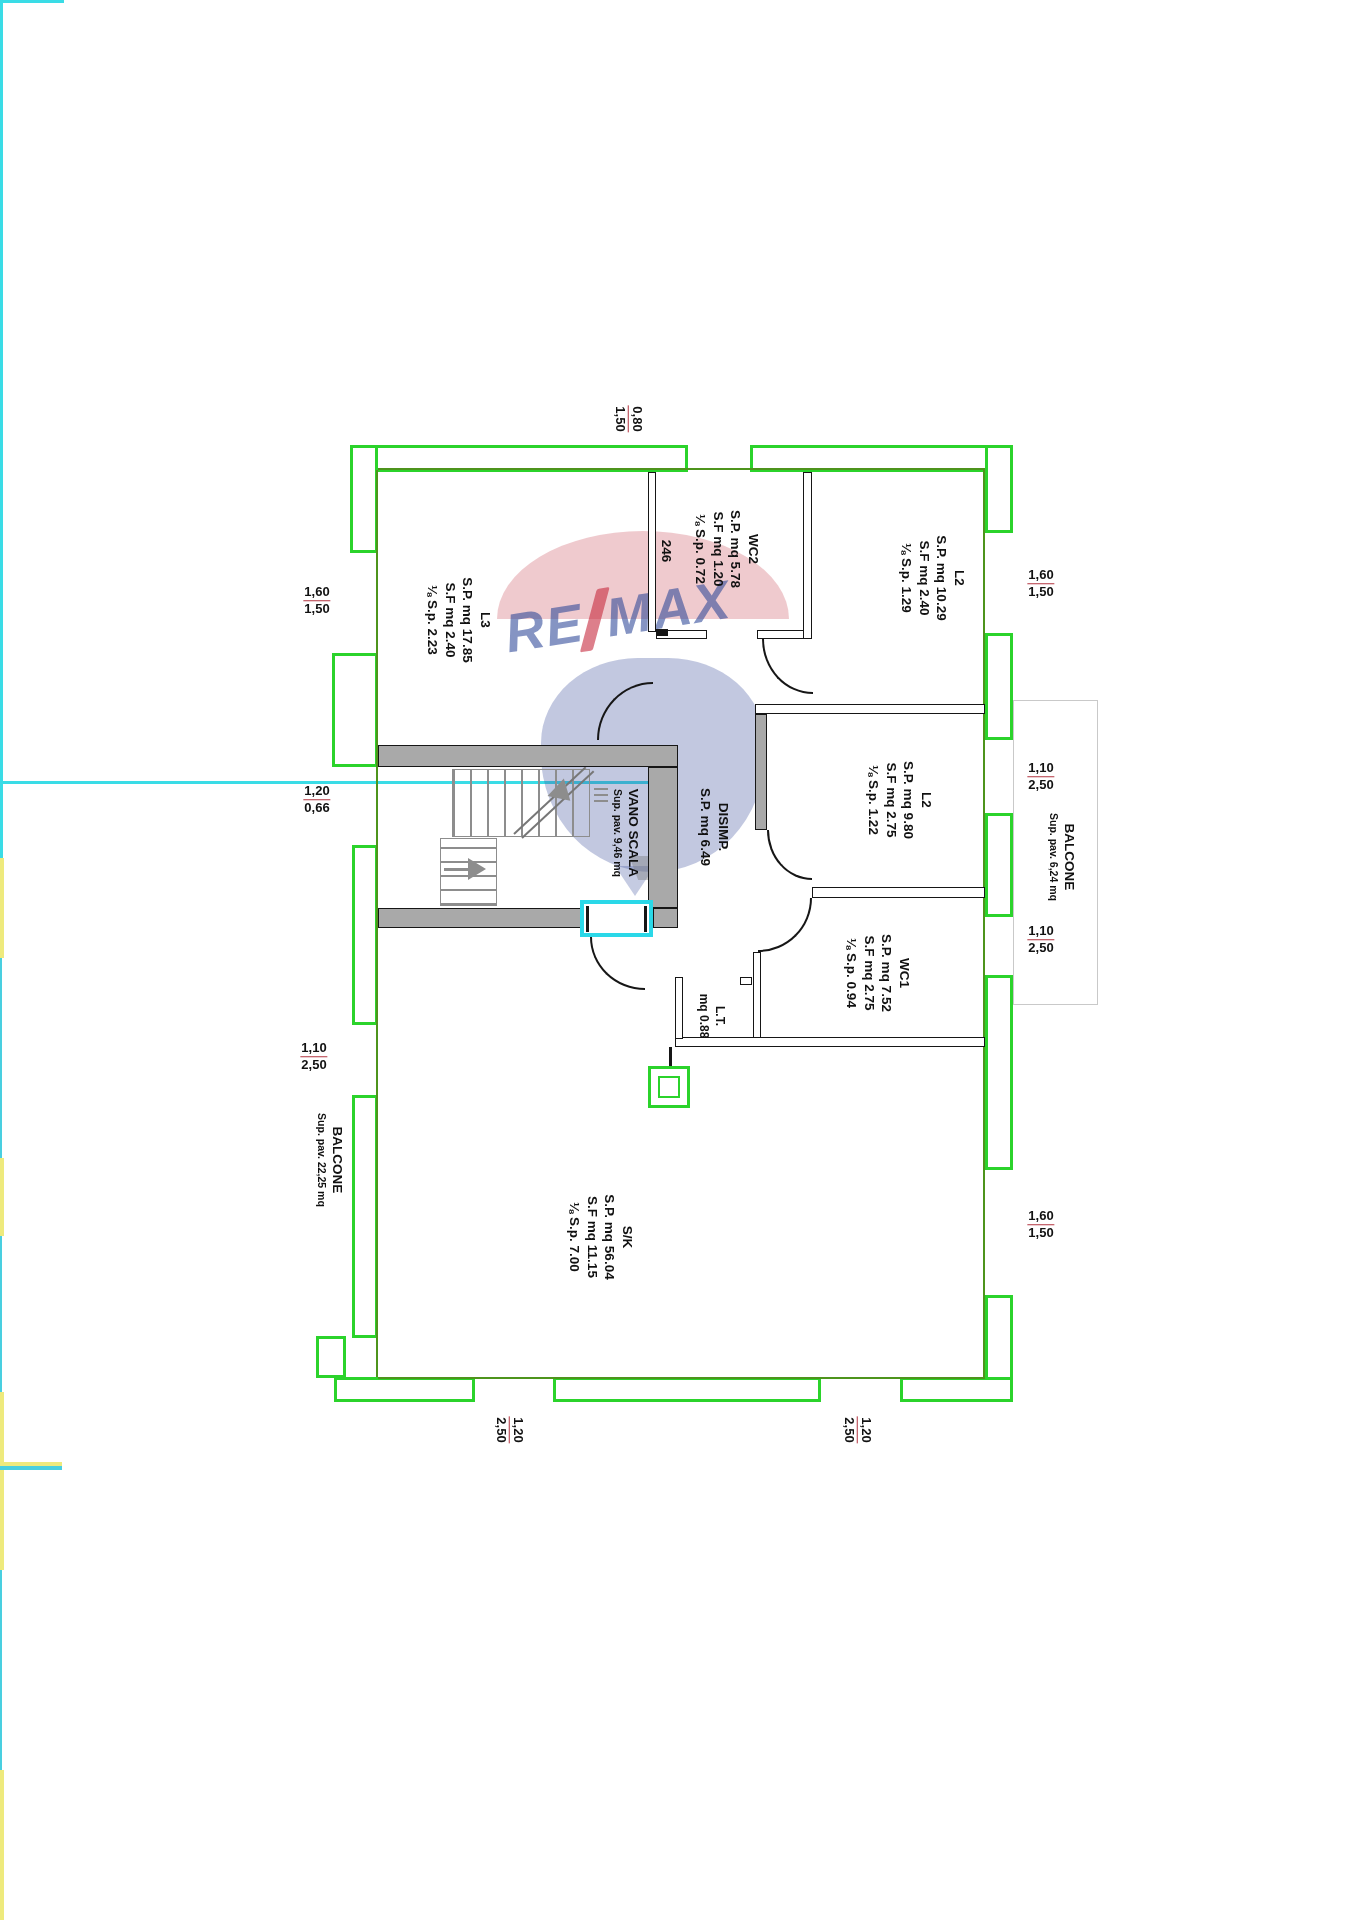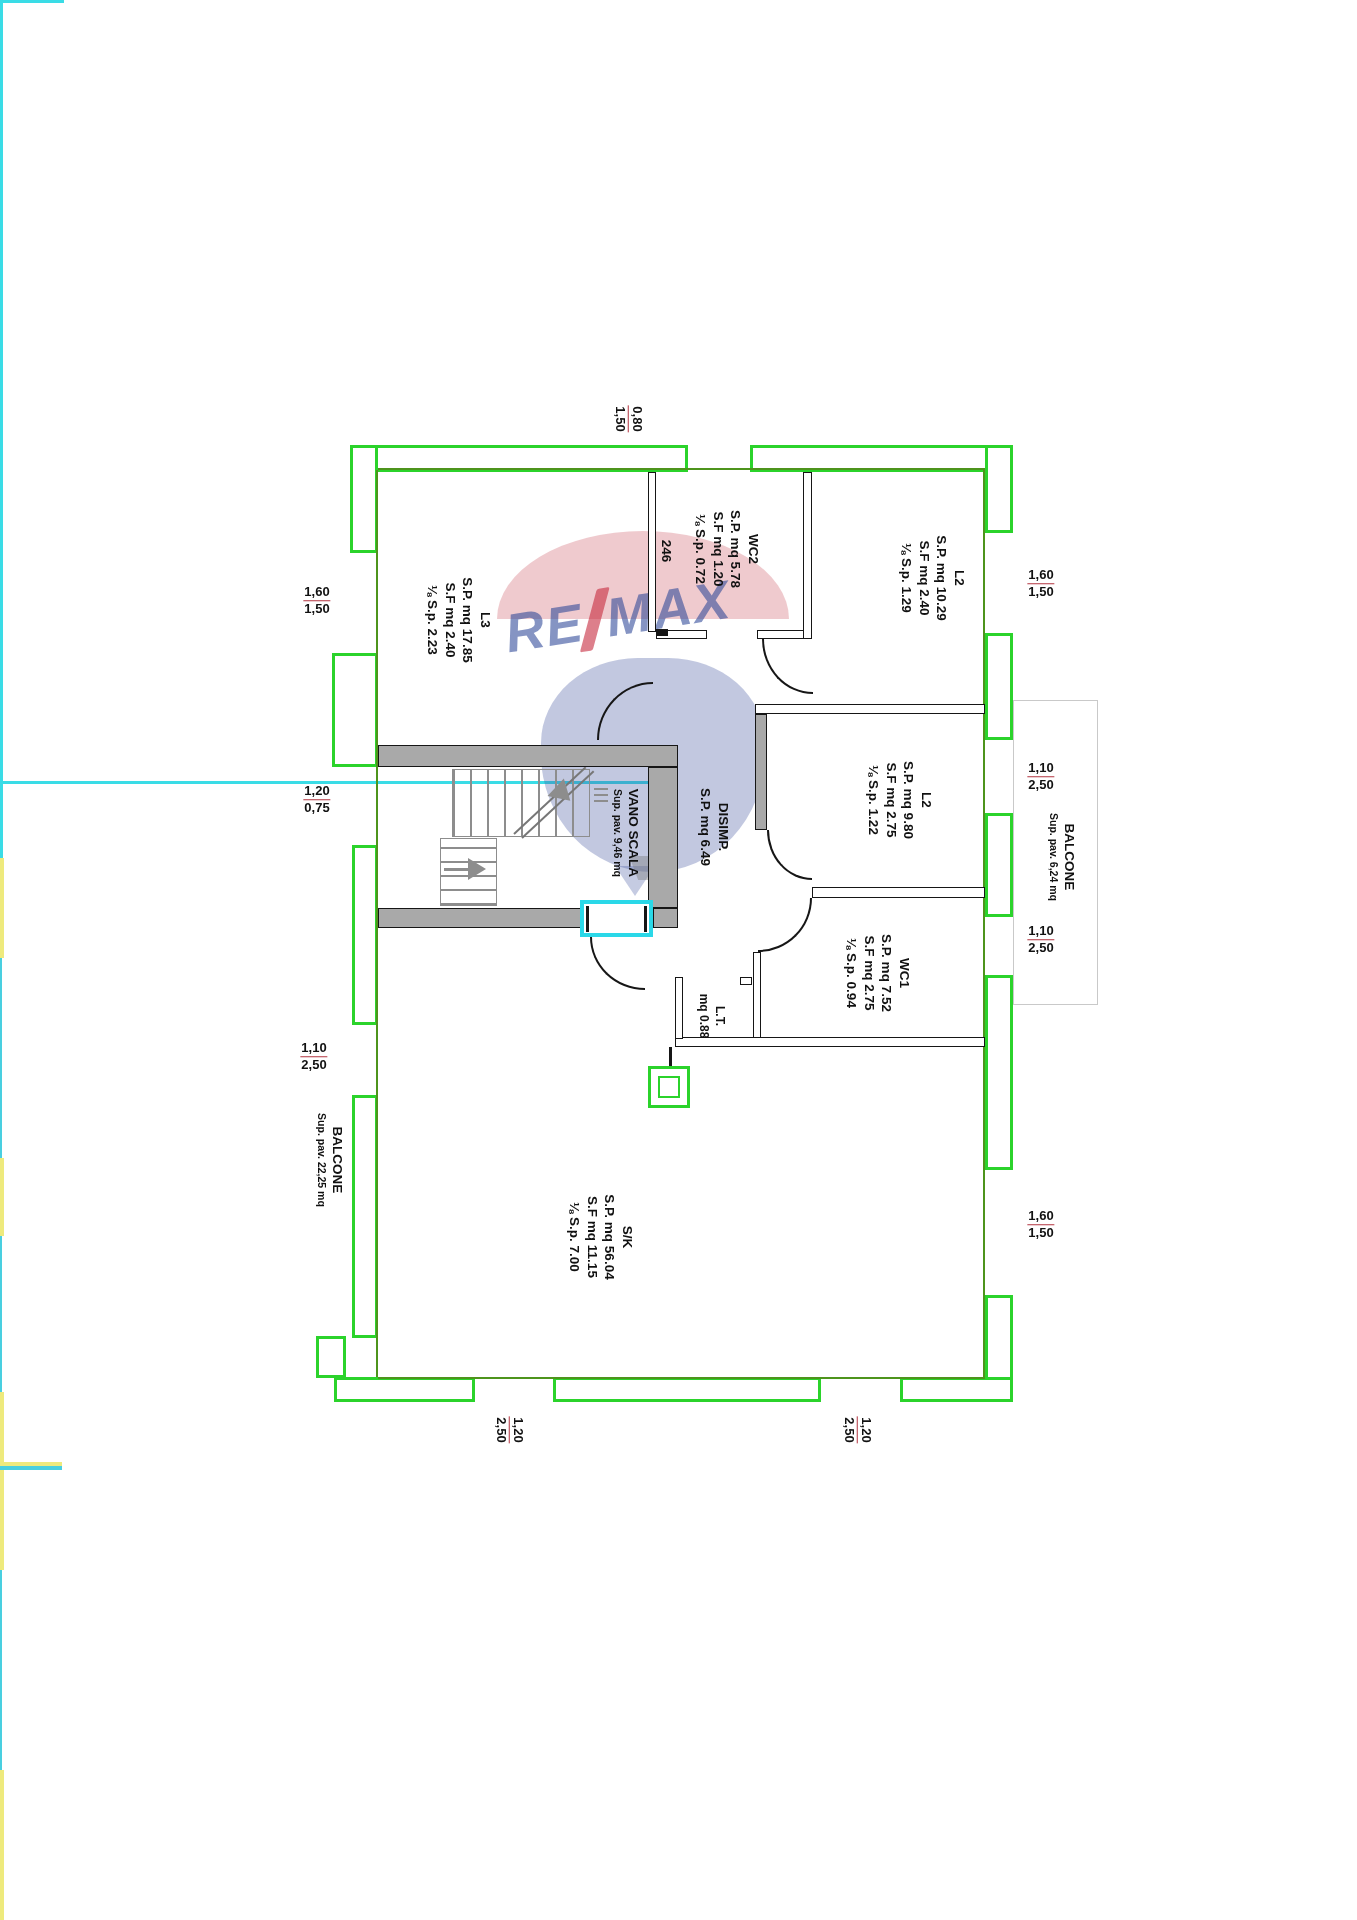--- a/index.html
+++ b/index.html
@@ -228,21 +228,21 @@
       <div class="rlabel" style="left: 1062px; top: 857px;">
         <span>BALCONE</span>
         <span class="sub">Sup. pav. 6,24 mq</span>
       </div>
       <div class="dim" style="left: 317px; top: 601px;">
         <span class="over">1,60</span>
         <span class="under">1,50</span>
       </div>
       <div class="dim" style="left: 317px; top: 800px;">
         <span class="over">1,20</span>
-        <span class="under">0,75</span>
+        <span class="under">0,66</span>
       </div>
       <div class="dim" style="left: 314px; top: 1057px;">
         <span class="over">1,10</span>
         <span class="under">2,50</span>
       </div>
       <div class="dim v" style="left: 628px; top: 419px;">
         <span class="over">0,80</span>
         <span class="under">1,50</span>
       </div>
       <div class="dim" style="left: 1041px; top: 584px;">

